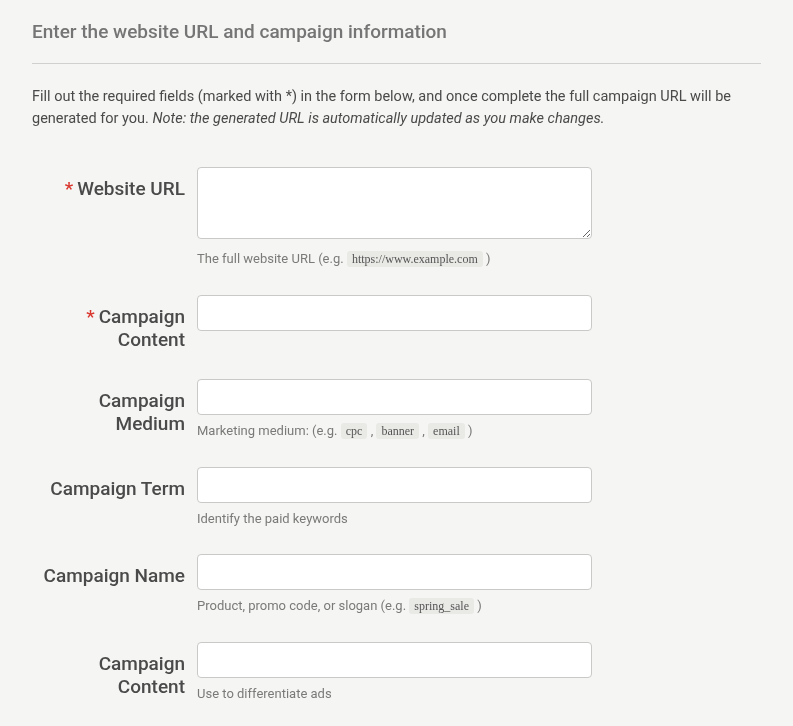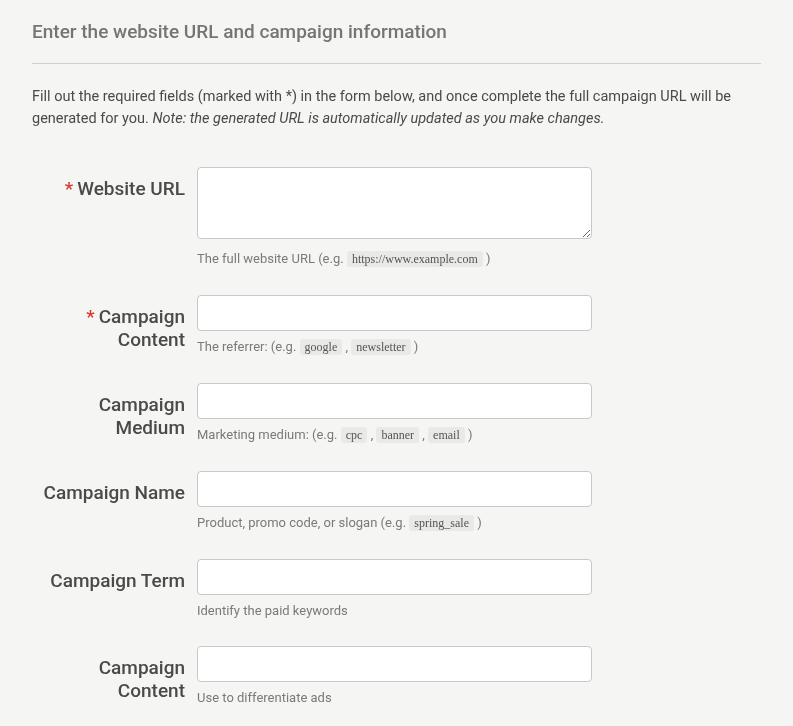--- a/index.html
+++ b/index.html
@@ -110,57 +110,54 @@
         </div>
       </div>
     </div>
 
     <div class="row">
       <div class="label">
         <span class="req">*</span><span>Campaign Content</span>
       </div>
       <div class="control">
         <input type="text" style="">
-        <div class="hint">
-          <span>The referrer: (e.g. </span><code>google</code><span> , </span><code>newsletter</code><span> )</span>
-        </div>
       </div>
     </div>
 
     <div class="row">
       <div class="label">
         <span>Campaign Medium</span>
       </div>
       <div class="control">
         <input type="text" style="">
         <div class="hint">
           <span>Marketing medium: (e.g. </span><code>cpc</code><span> , </span><code>banner</code><span> , </span><code>email</code><span> )</span>
         </div>
       </div>
     </div>
 
     <div class="row">
       <div class="label">
+        <span>Campaign Term</span>
+      </div>
+      <div class="control">
+        <input type="text" style="">
+        <div class="hint">Identify the paid keywords</div>
+      </div>
+    </div>
+
+    <div class="row">
+      <div class="label">
         <span>Campaign Name</span>
       </div>
       <div class="control">
         <input type="text" style="">
         <div class="hint">
           <span>Product, promo code, or slogan (e.g. </span><code>spring_sale</code><span> )</span>
         </div>
-      </div>
-    </div>
-
-    <div class="row">
-      <div class="label">
-        <span>Campaign Term</span>
-      </div>
-      <div class="control">
-        <input type="text" style="">
-        <div class="hint">Identify the paid keywords</div>
       </div>
     </div>
 
     <div class="row">
       <div class="label">
         <span>Campaign Content</span>
       </div>
       <div class="control">
         <input type="text" style="">
         <div class="hint">Use to differentiate ads</div>

